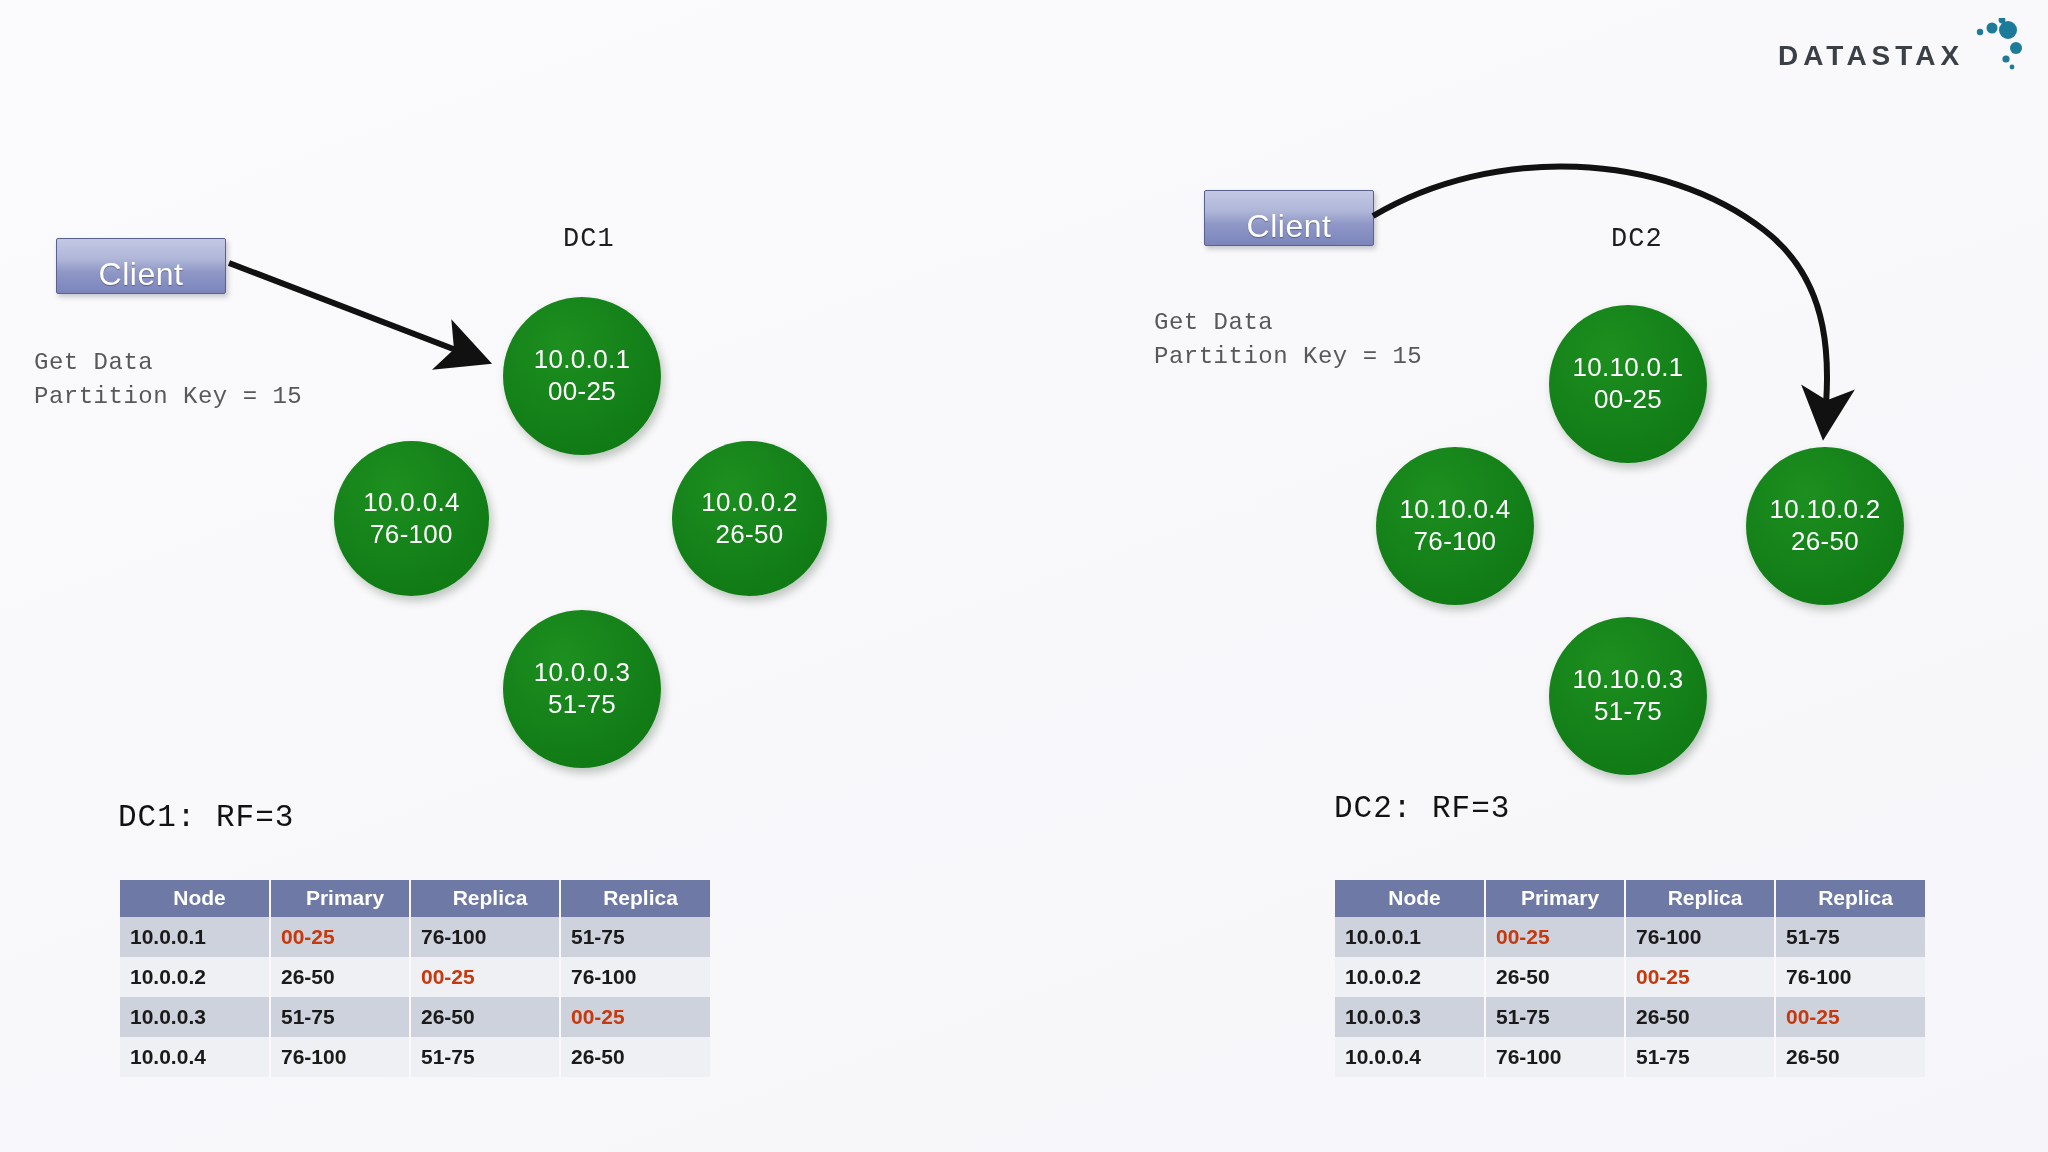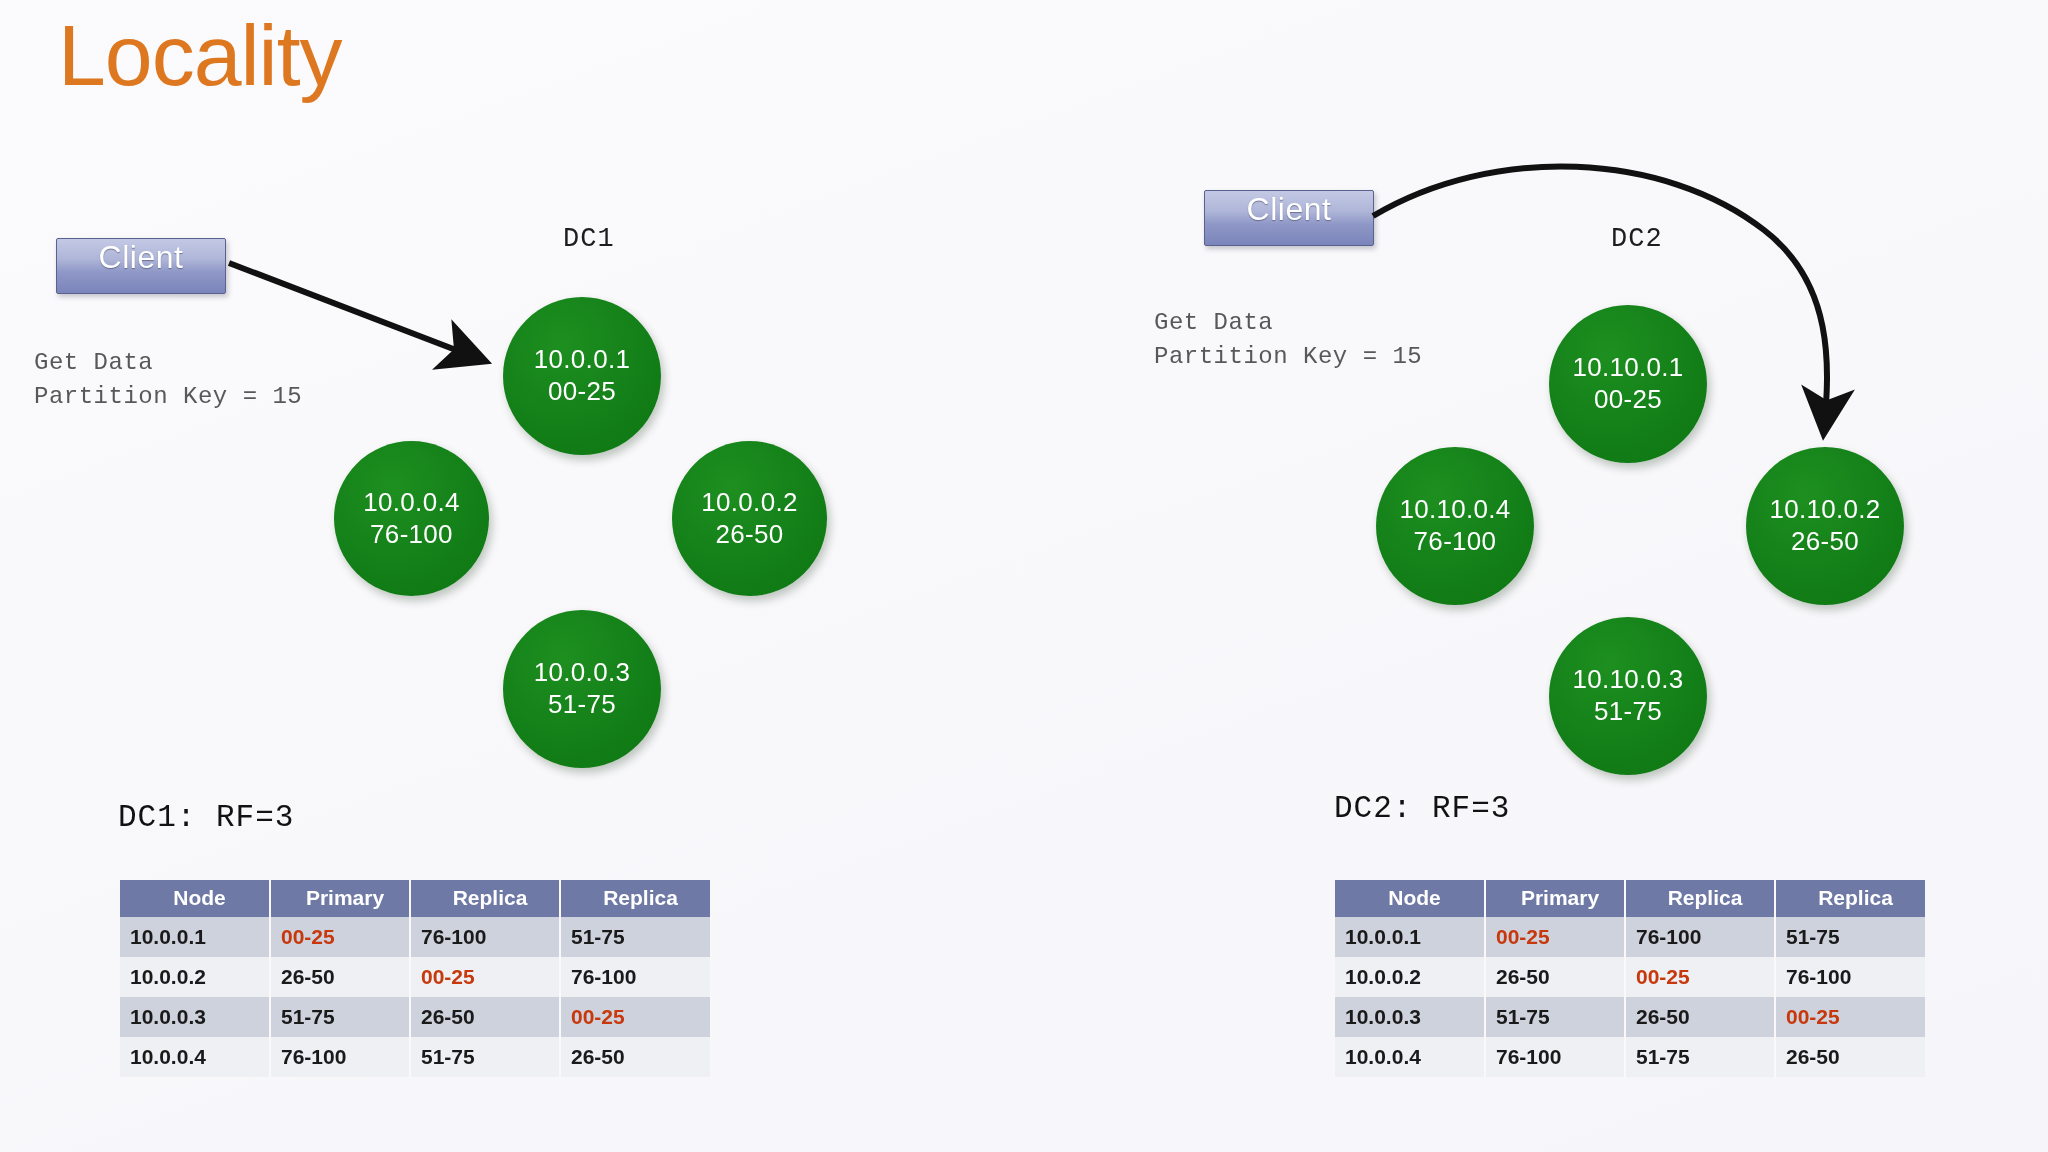--- a/index.html
+++ b/index.html
@@ -61,21 +61,21 @@
     margin-left: 12px;
   }
 
   .client-box {
     position: absolute;
     width: 168px; height: 54px;
     border: 1px solid #59618f;
     border-radius: 2px;
     background: linear-gradient(to bottom, #c3c9e4 0%, #aeb5d8 38%, #8e97c6 62%, #7b85bb 100%);
     box-shadow: 2px 3px 5px rgba(80,80,100,.30);
-    display: flex; align-items: flex-start; justify-content: center;
+    display: flex; align-items: flex-end; justify-content: center;
   }
   .client-box .client-label {
     color: #ffffff;
     font-size: 32px;
     font-weight: 400;
     letter-spacing: .5px;
     text-shadow: 0 1px 1px rgba(60,60,90,.55);
     font-family: "Liberation Sans", sans-serif;
   }
 
@@ -145,22 +145,33 @@
   .arrow-layer {
     position: absolute; inset: 0;
     pointer-events: none;
   }
 </style>
 </head>
 <body>
 
 <div class="slide">
 
-  <div id="page-title">Locality</div>
-
+
+  <div id="logo">
+    <div class="logo-word">DATASTAX</div>
+    <svg width="70" height="52" viewBox="0 0 70 52">
+      <circle cx="52" cy="12" r="9" fill="#1b7b99"></circle>
+      <circle cx="36" cy="10" r="5.5" fill="#1b7b99"></circle>
+      <circle cx="24" cy="14" r="3.2" fill="#1b7b99"></circle>
+      <circle cx="46" cy="2" r="3.4" fill="#1b7b99"></circle>
+      <circle cx="60" cy="30" r="6" fill="#1b7b99"></circle>
+      <circle cx="50" cy="41" r="3.6" fill="#1b7b99"></circle>
+      <circle cx="56" cy="49" r="2.4" fill="#1b7b99"></circle>
+    </svg>
+  </div>
 
   <div class="dc-group dc-left">
 
     <div class="dc-label" style="left:551px; top:224px;">DC1</div>
 
     <div class="client-box" style="left:56px; top:238px;">
       <span class="client-label">Client</span>
     </div>
 
     <div class="query-text" style="left:34px; top:346px;">Get Data

